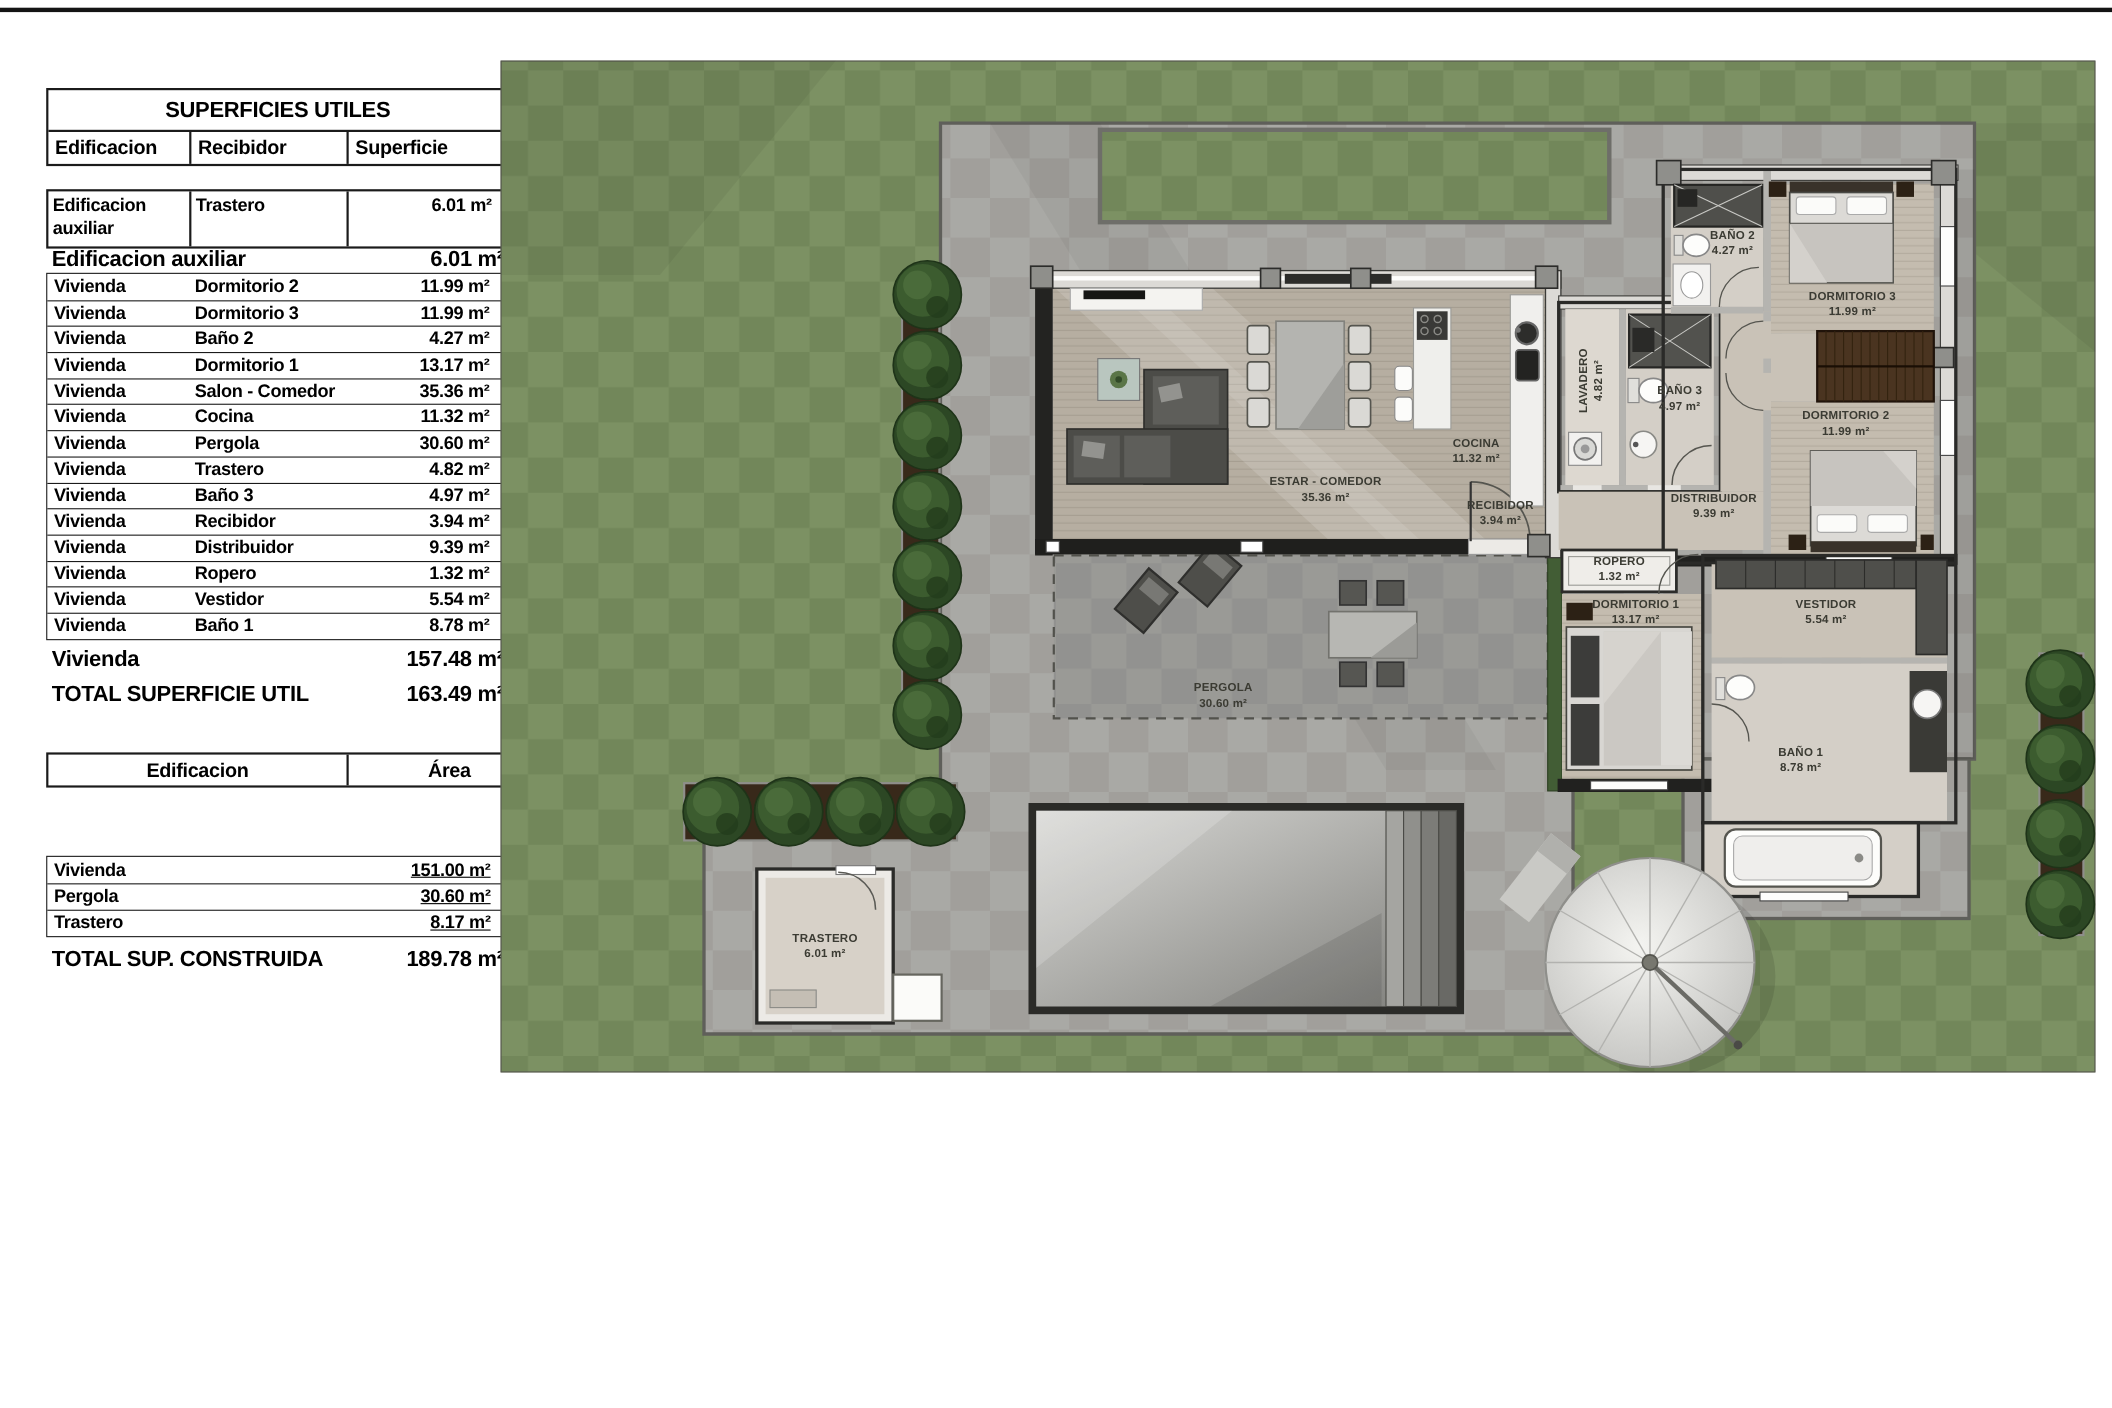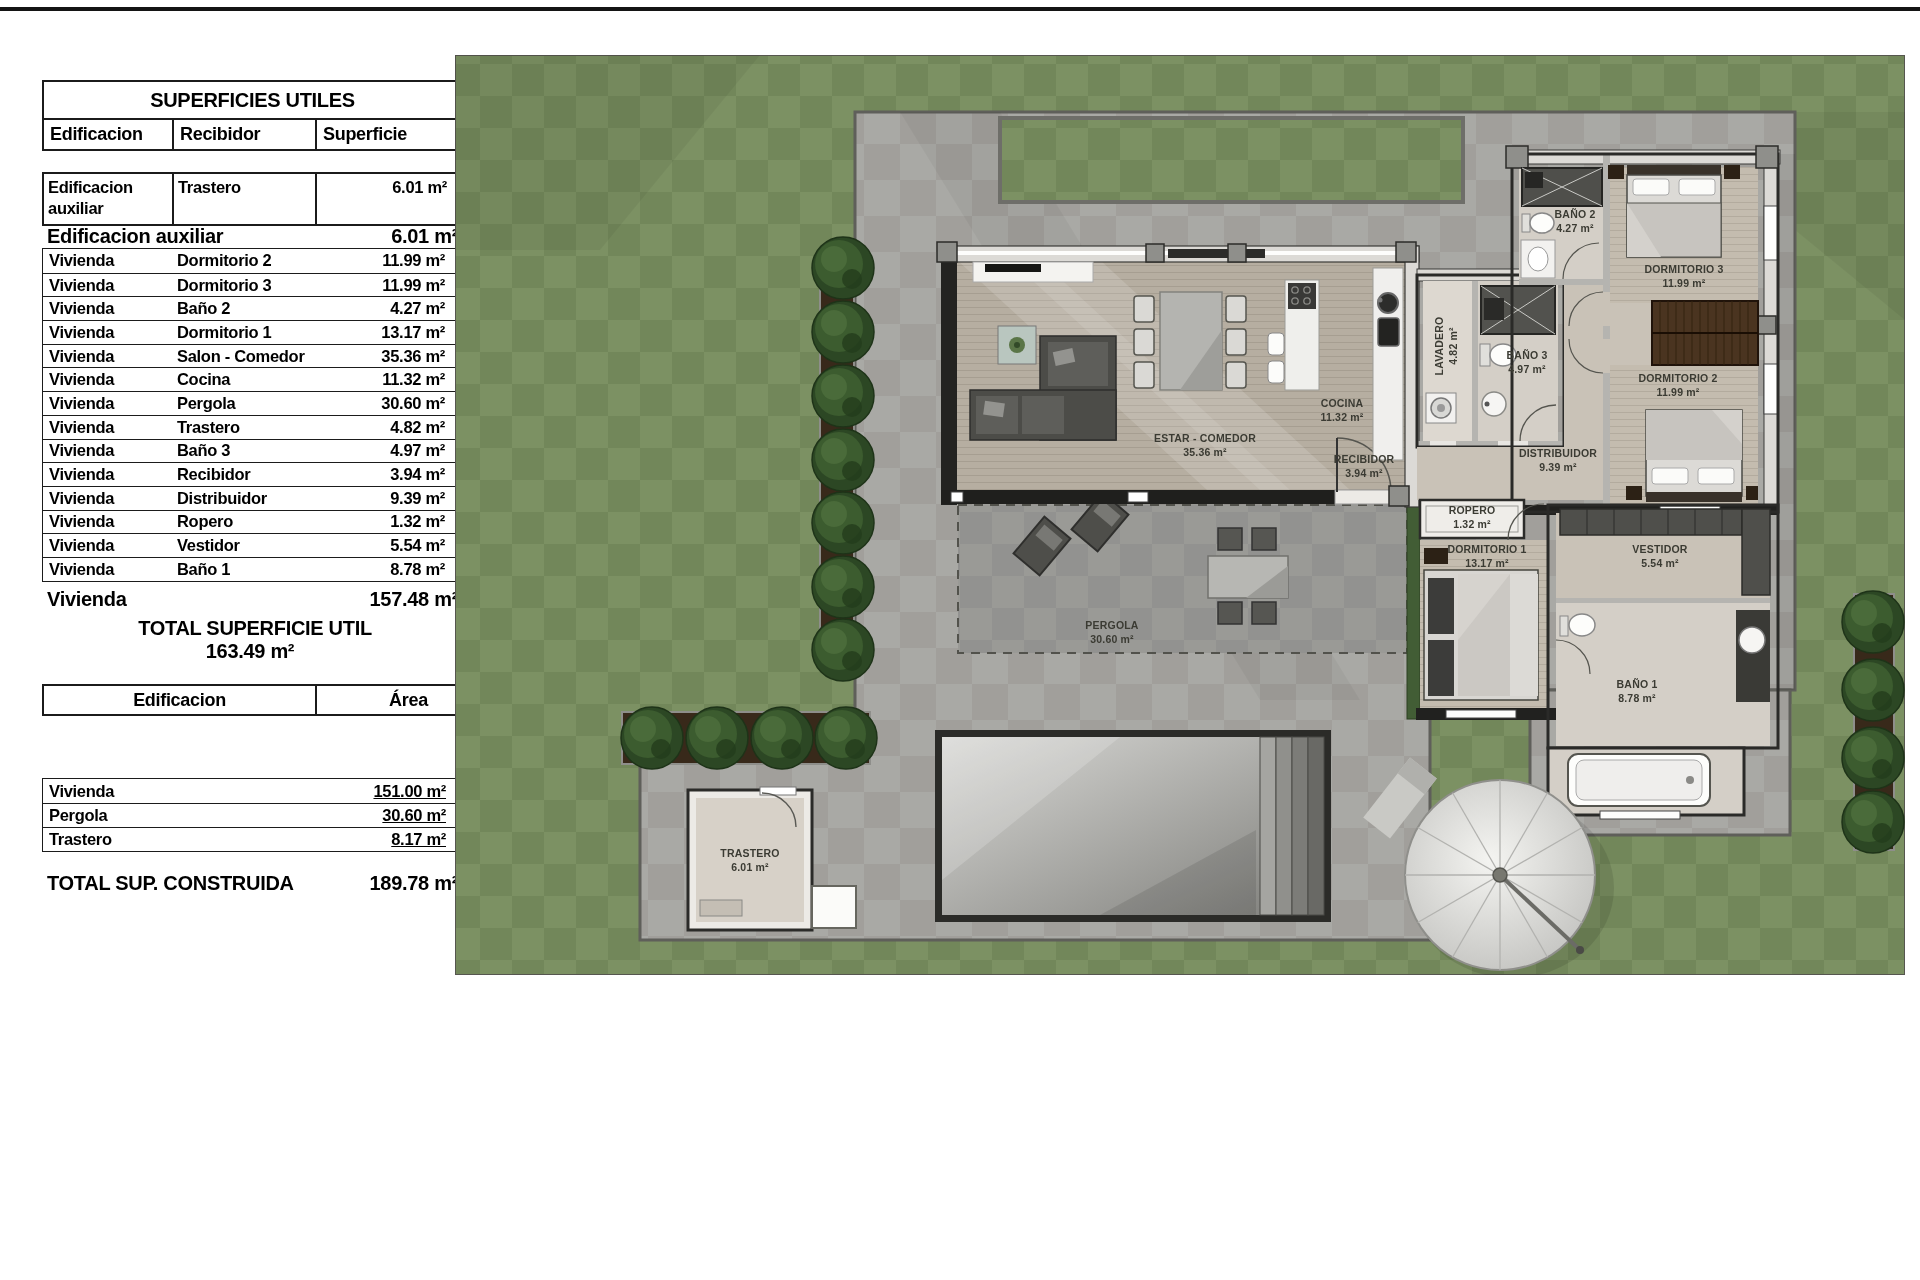--- a/index.html
+++ b/index.html
@@ -142,21 +142,21 @@
         <div class="tc">Baño 1</div>
         <div class="tv">8.78 m²</div>
       </div>
     </div>
 
   <div class="absb sumline" style="top:506px;height:26px;">
     <div class="lab">Vivienda</div>
     <div class="val">157.48 m²</div>
   </div>
 
-  <div class="absb sumline" style="top:537px;height:28px;flex-direction:column;">
+  <div class="absb sumline" style="top:537px;height:28px;">
     <div class="lab">TOTAL SUPERFICIE UTIL</div>
     <div class="val">163.49 m²</div>
   </div>
 
   <div class="absb box" style="top:604px;">
     <div class="cols2">
       <div>Edificacion</div>
       <div>Área</div>
     </div>
   </div>
@@ -169,21 +169,21 @@
       <div class="trow2">
         <div class="tc">Pergola</div>
         <div class="tv">30.60 m²</div>
       </div>
       <div class="trow2">
         <div class="tc">Trastero</div>
         <div class="tv">8.17 m²</div>
       </div>
     </div>
 
-  <div class="absb sumline" style="top:778px;height:28px;margin-top:11px;">
+  <div class="absb sumline" style="top:778px;height:28px;">
     <div class="lab">TOTAL SUP. CONSTRUIDA</div>
     <div class="val">189.78 m²</div>
   </div>
 </div>
 
 <div id="plan">
 <svg width="1450" height="920" viewBox="455 55 1450 920">
   <defs>
     <pattern id="grassP" width="64" height="64" patternUnits="userSpaceOnUse">
       <rect width="64" height="64" fill="#7c9163"></rect>

